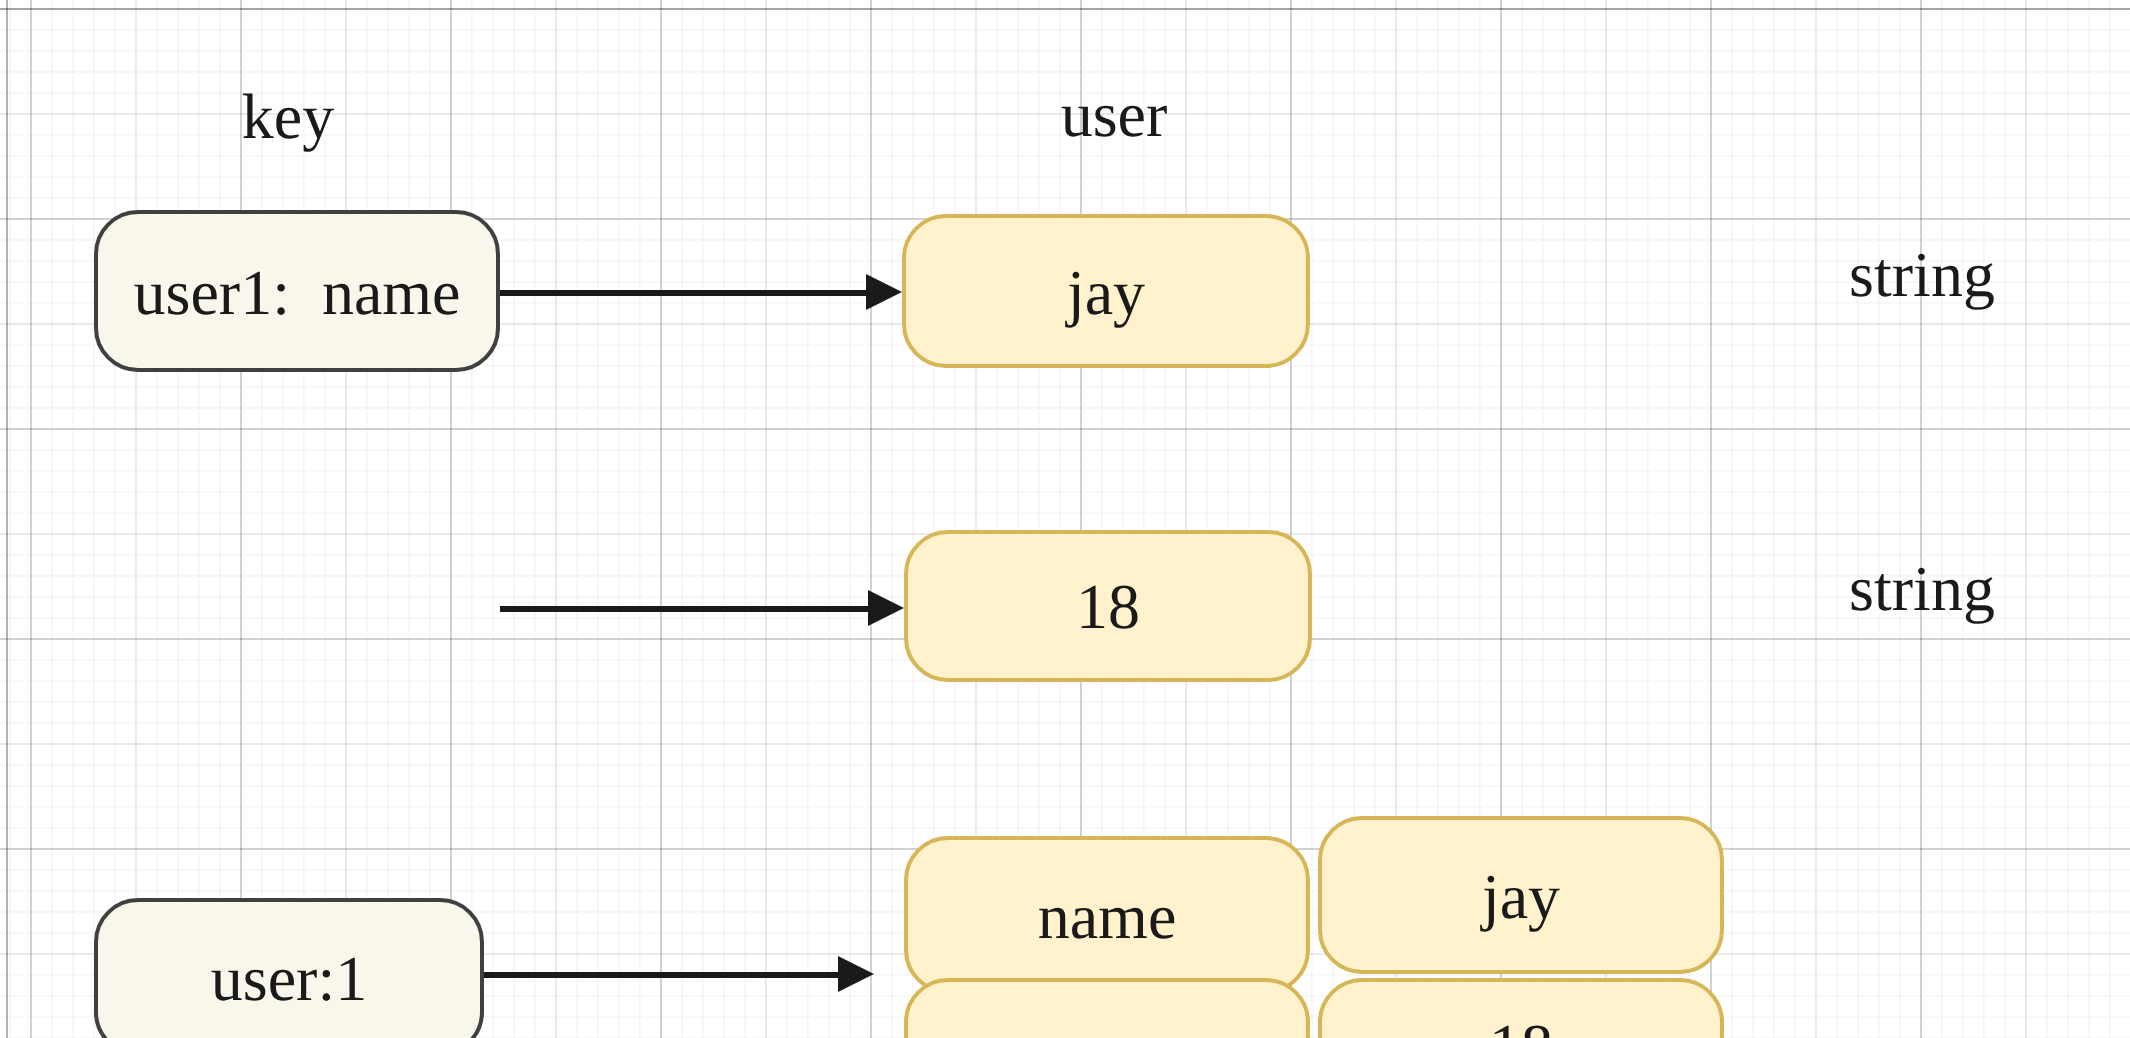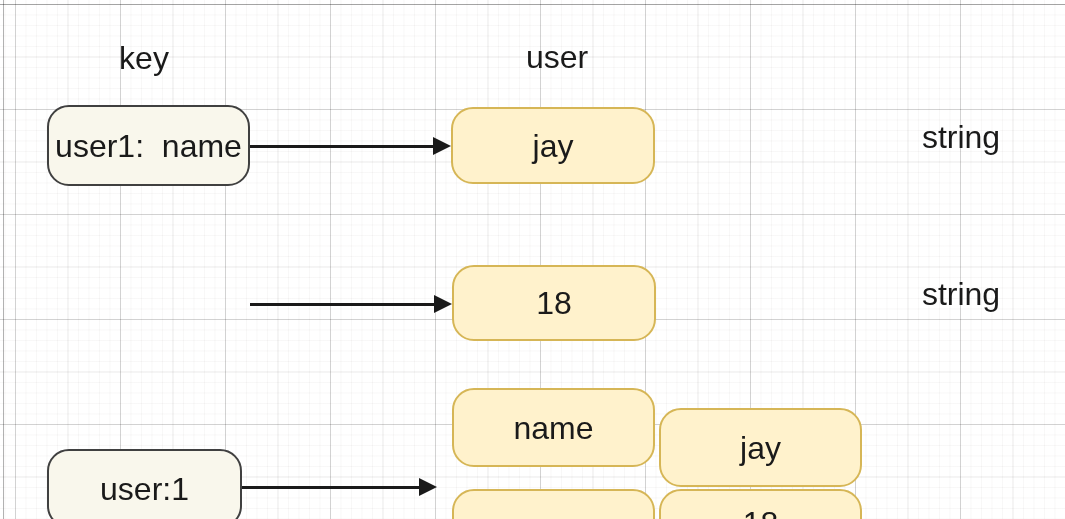--- a/index.html
+++ b/index.html
@@ -10,21 +10,21 @@
     background-color:#ffffff;
     background-image:
       linear-gradient(to right, rgba(0,0,0,0.10) 1px, transparent 1px),
       linear-gradient(to bottom, rgba(0,0,0,0.10) 1px, transparent 1px),
       linear-gradient(to right, rgba(0,0,0,0.055) 1px, transparent 1px),
       linear-gradient(to bottom, rgba(0,0,0,0.055) 1px, transparent 1px),
       linear-gradient(to right, rgba(60,50,40,0.035) 1px, transparent 1px),
       linear-gradient(to bottom, rgba(60,50,40,0.035) 1px, transparent 1px);
     background-size:105px 105px,105px 105px,52.5px 52.5px,52.5px 52.5px,10.5px 10.5px,10.5px 10.5px;
     background-position:15px 4px,15px 4px,15px 4px,15px 4px,15px 4px,15px 4px;
-    font-family:Liberation Sans, sans-serif;
+    font-family:Liberation Serif, serif;
     color:#1a1a1a;
     text-align:center;
   }
   .edge-v{position:absolute;left:3px;top:0;bottom:0;width:1px;background:rgba(0,0,0,0.30);}
   .edge-h{position:absolute;top:4px;left:0;right:0;height:1px;background:rgba(0,0,0,0.22);}
   .hdr, .type-label{
     position:absolute;width:200px;height:40px;
     display:flex;align-items:center;justify-content:center;
     font-size:32px;line-height:1;white-space:pre;
   }
@@ -66,20 +66,20 @@
   <div class="box vbox" style="left:451px;top:107px;width:204px;height:77px;">jay</div>
   <div class="type-label" style="left:861px;top:117px;">string</div>
 
   <div class="arrow" style="left:250px;top:303px;width:184px;"></div>
   <div class="box vbox" style="left:452px;top:265px;width:204px;height:76px;">18</div>
   <div class="type-label" style="left:861px;top:274px;">string</div>
 
   <div class="box kbox" style="left:47px;top:449px;width:195px;height:79px;">user:1</div>
   <div class="arrow" style="left:242px;top:486px;width:177px;"></div>
 
-  <div class="box vbox" style="left:452px;top:388px;width:203px;height:79px;">name</div>
+  <div class="box vbox" style="left:452px;top:418px;width:203px;height:79px;">name</div>
   <div class="box vbox" style="left:659px;top:408px;width:203px;height:79px;">jay</div>
 
   <div class="box vbox" style="left:452px;top:489px;width:203px;height:68px;"></div>
   <div class="box vbox" style="left:659px;top:489px;width:203px;height:68px;">18</div>
 
 
 </div>
 
 </body></html>

